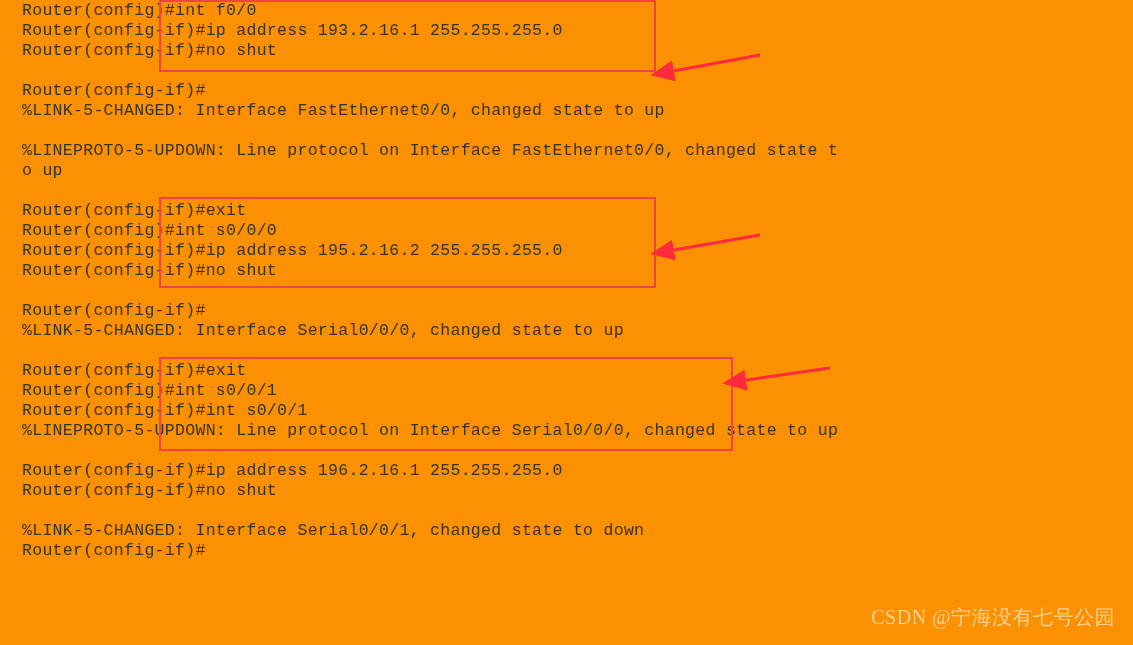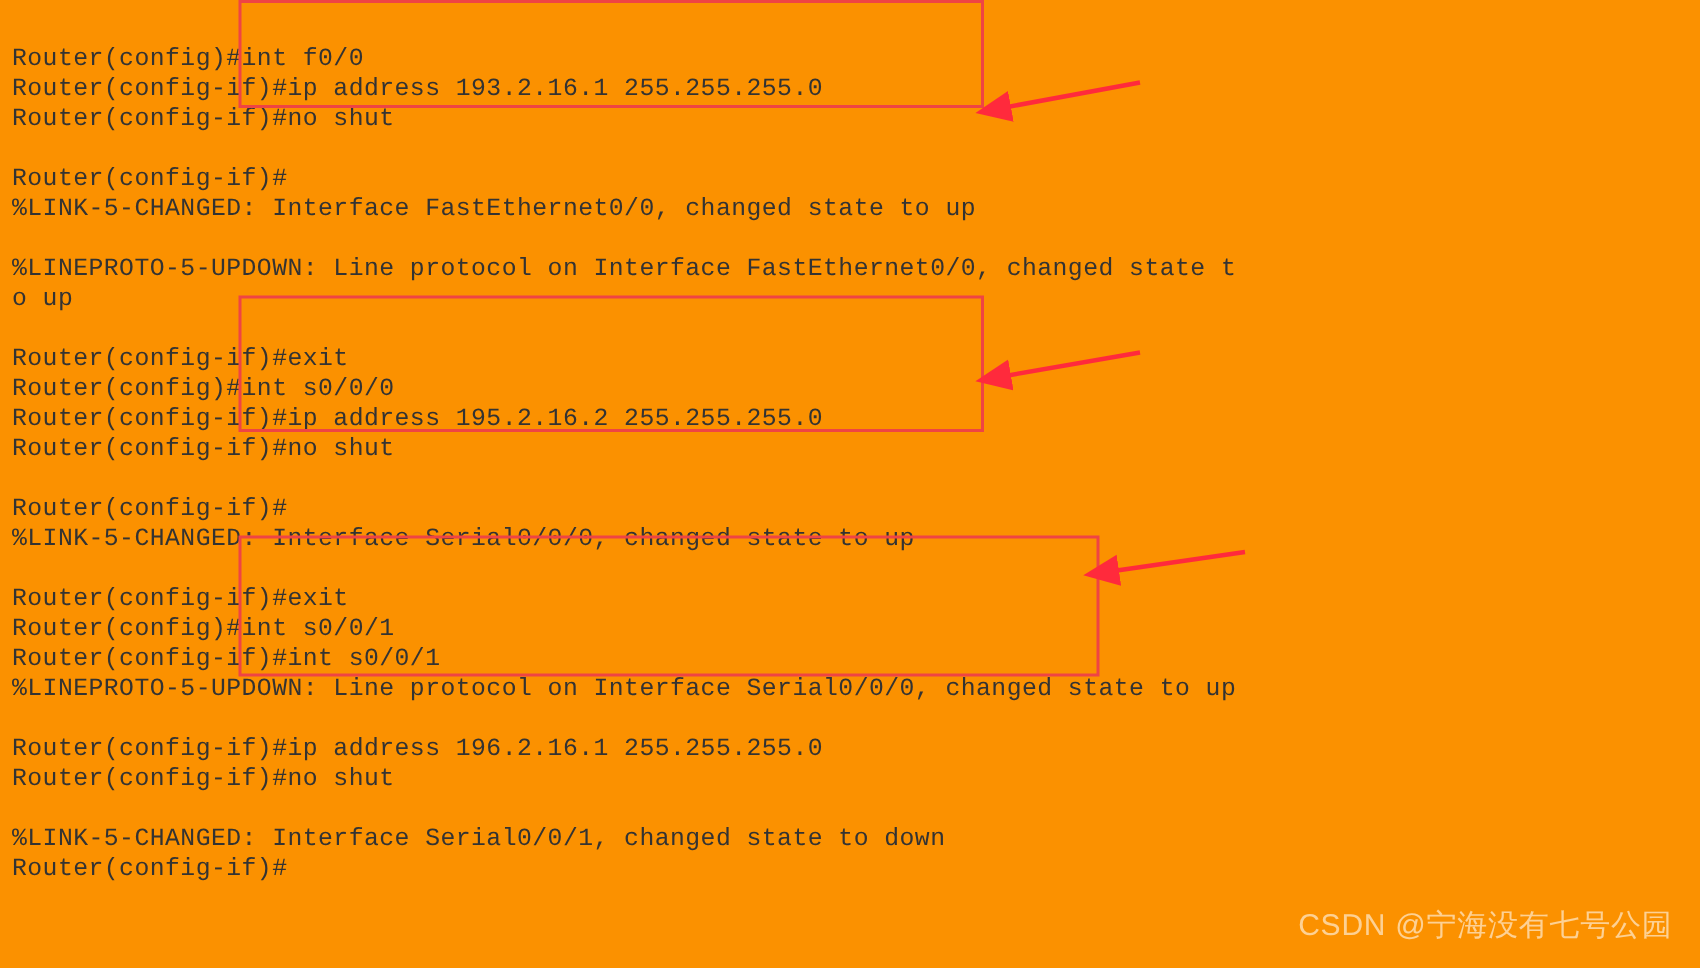--- a/index.html
+++ b/index.html
@@ -7,35 +7,34 @@
     width:1133px;height:645px;
     background:#fb9100;
     font-family:"Courier New",Consolas,monospace;
     font-size:16.5px;
     line-height:20px;
     color:#333333;
     position:relative;
     overflow:hidden;
   }
   .terminal{
-    position:absolute;left:8px;top:1px;
+    position:absolute;left:22px;top:1px;
     white-space:pre;
     letter-spacing:0.3px;
-    margin-top:28px;
   }
   .highlight-box{
     position:absolute;
     border:2px solid #ef4444;
     background:transparent;
     pointer-events:none;
   }
   .watermark{
     position:absolute;
     right:18px;bottom:18px;
-    font-family:Liberation Sans, sans-serif;
+    font-family:Liberation Serif, serif;
     font-size:20px;
     color:rgba(255,255,255,0.58);
     letter-spacing:0.5px;
     white-space:nowrap;
   }
 </style>
 </head>
 <body>
 
 <div class="terminal">Router(config)#int f0/0

